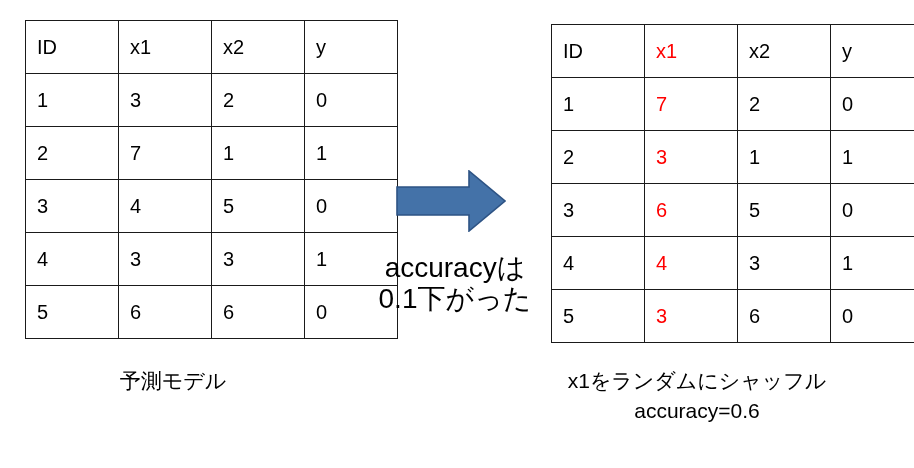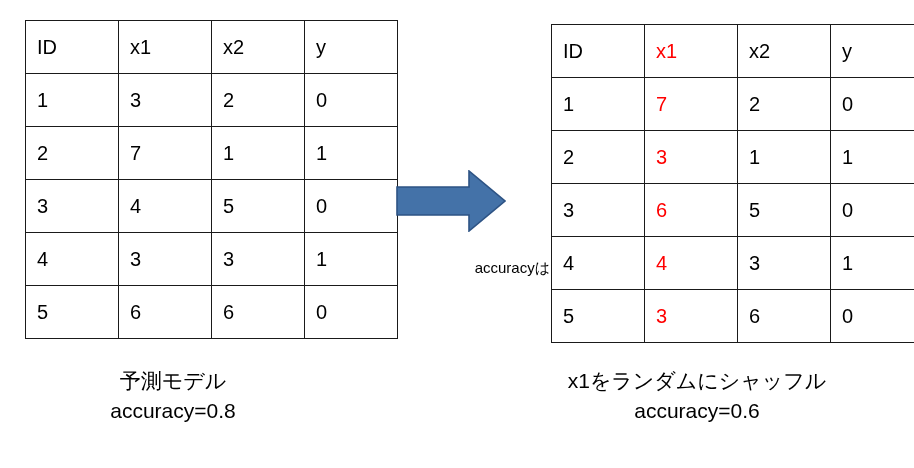--- a/index.html
+++ b/index.html
@@ -68,23 +68,23 @@
     width: 110px;
     height: 62px;
   }
   #arrow-wrap svg { display: block; }
 
   #center-note {
     position: absolute;
     left: 360px;
     top: 252px;
     width: 190px;
-    font-size: 15px;
+    font-size: 28px;
     line-height: 31px;
-    text-align: right;
+    text-align: center;
     white-space: nowrap;
   }
   #center-note .note-line { display: block; }
 </style>
 </head>
 <body>
 
 <div class="stage">
 
   <div class="table-block" id="left-block">
@@ -174,25 +174,25 @@
   </div>
 
   <div id="arrow-wrap">
     <svg width="110" height="62" viewBox="0 0 110 62">
       <polygon points="1,17 73,17 73,1 109,31 73,61 73,45 1,45" fill="#4472a8" stroke="#2d5384" stroke-width="1.6" stroke-linejoin="miter"></polygon>
     </svg>
   </div>
 
   <div id="center-note">
     <span class="note-line">accuracyは</span>
+    <span class="note-line">0.1下がった</span>
   </div>
 
   <div class="caption" id="left-caption">
     <div>予測モデル</div>
-    <div>accuracy=0.8</div>
   </div>
 
   <div class="caption" id="right-caption">
     <div>x1をランダムにシャッフル</div>
     <div>accuracy=0.6</div>
   </div>
 
 </div>
 
 </body></html>

